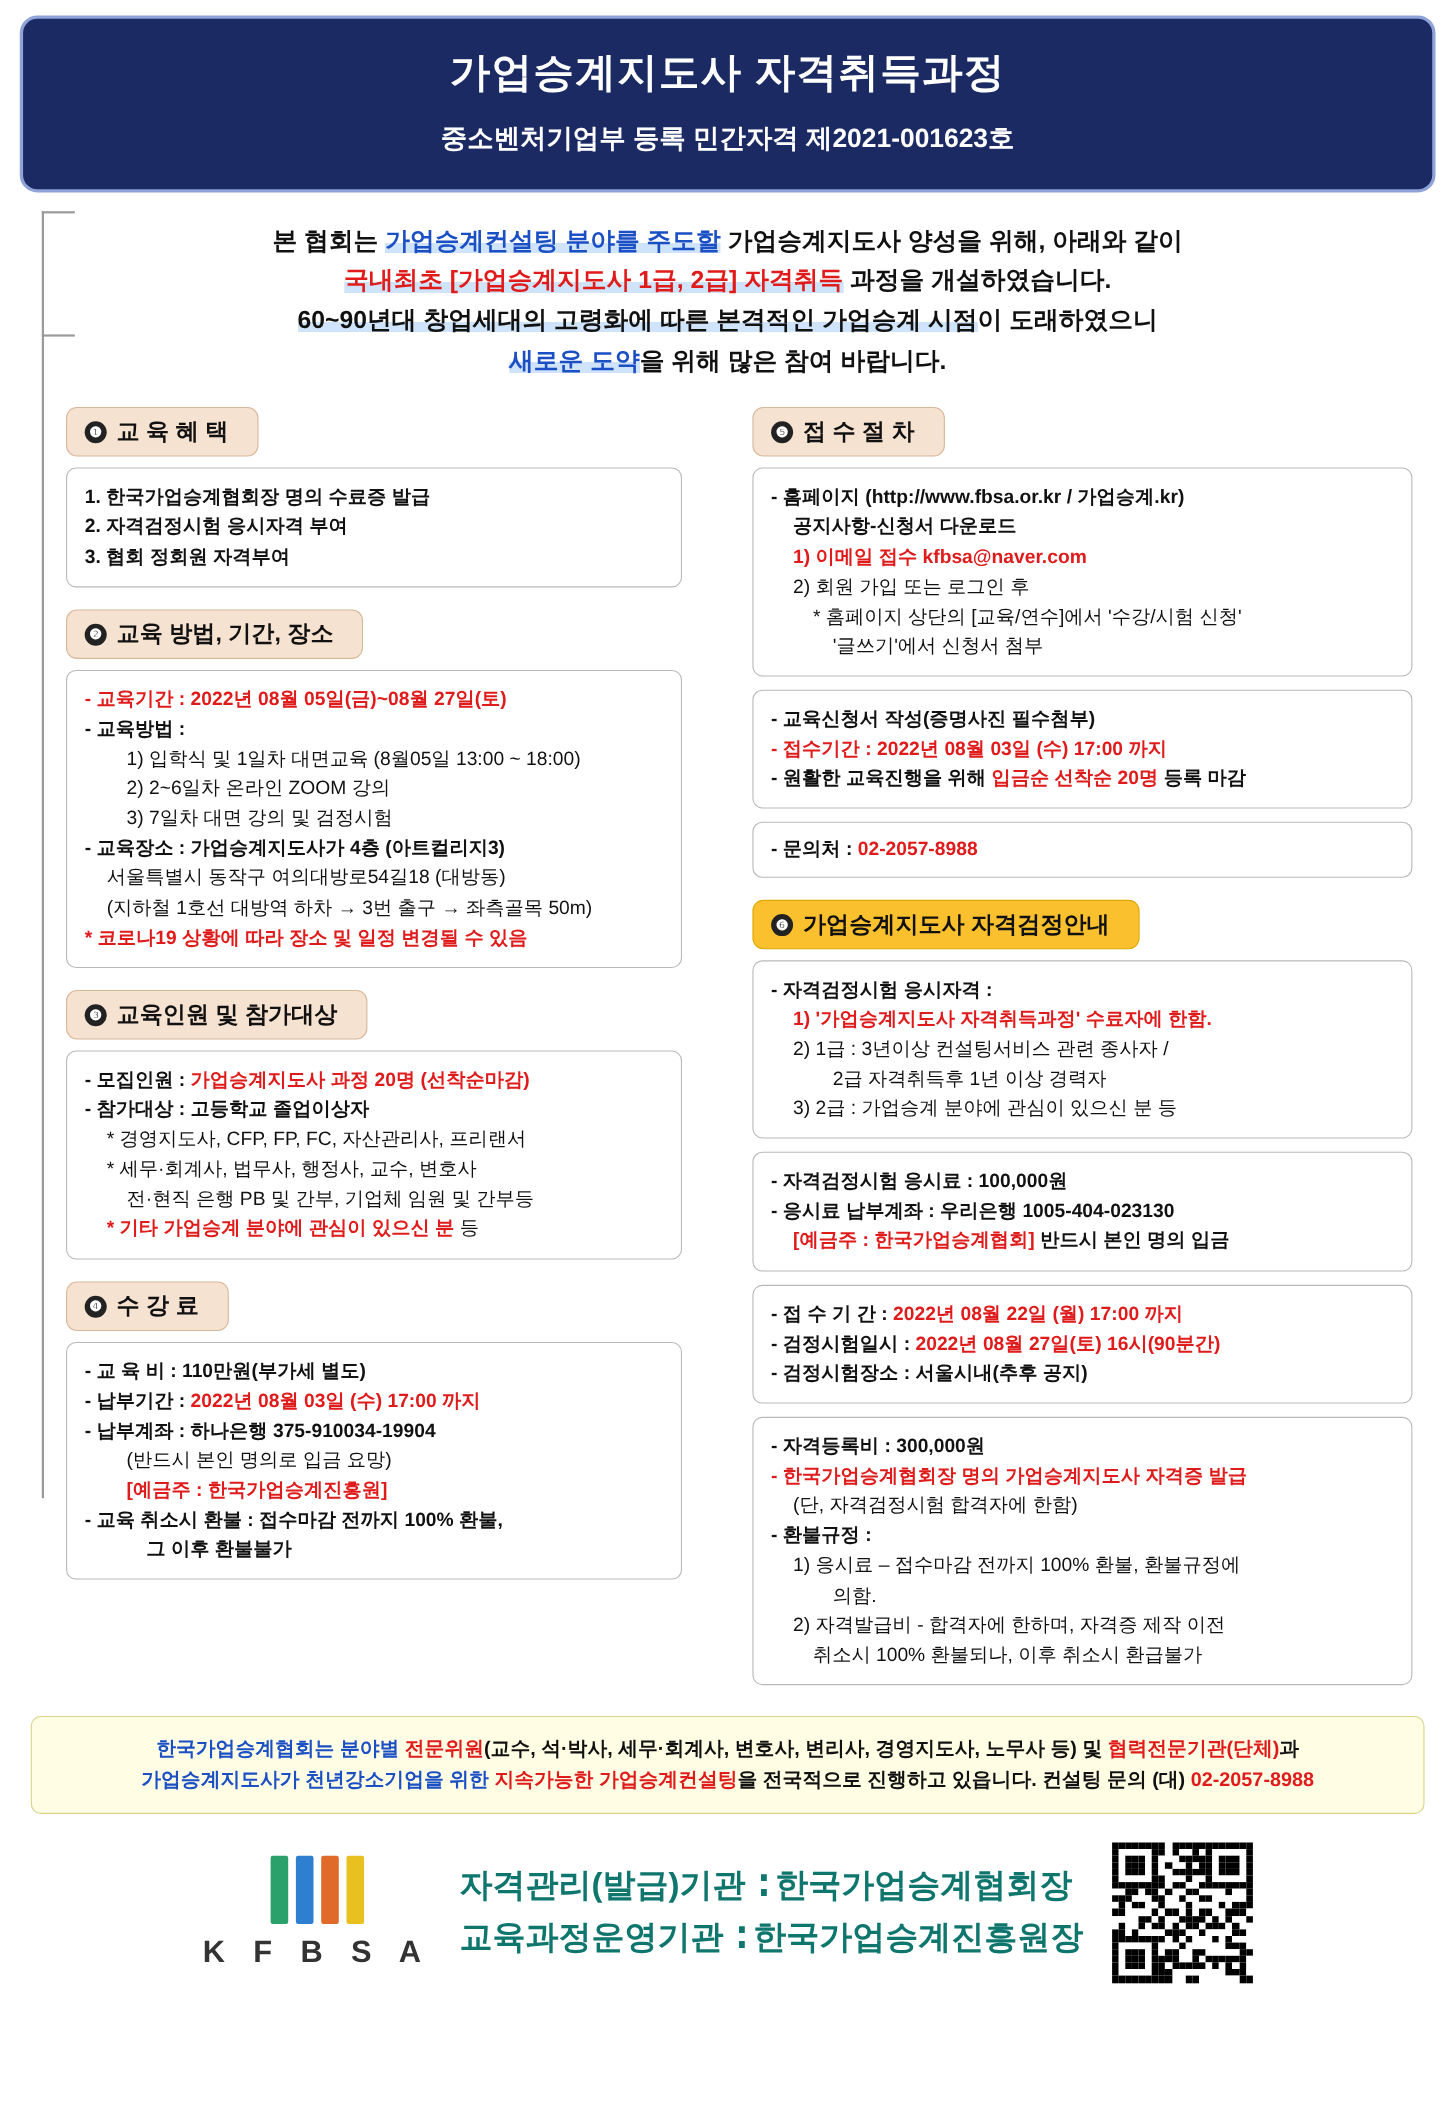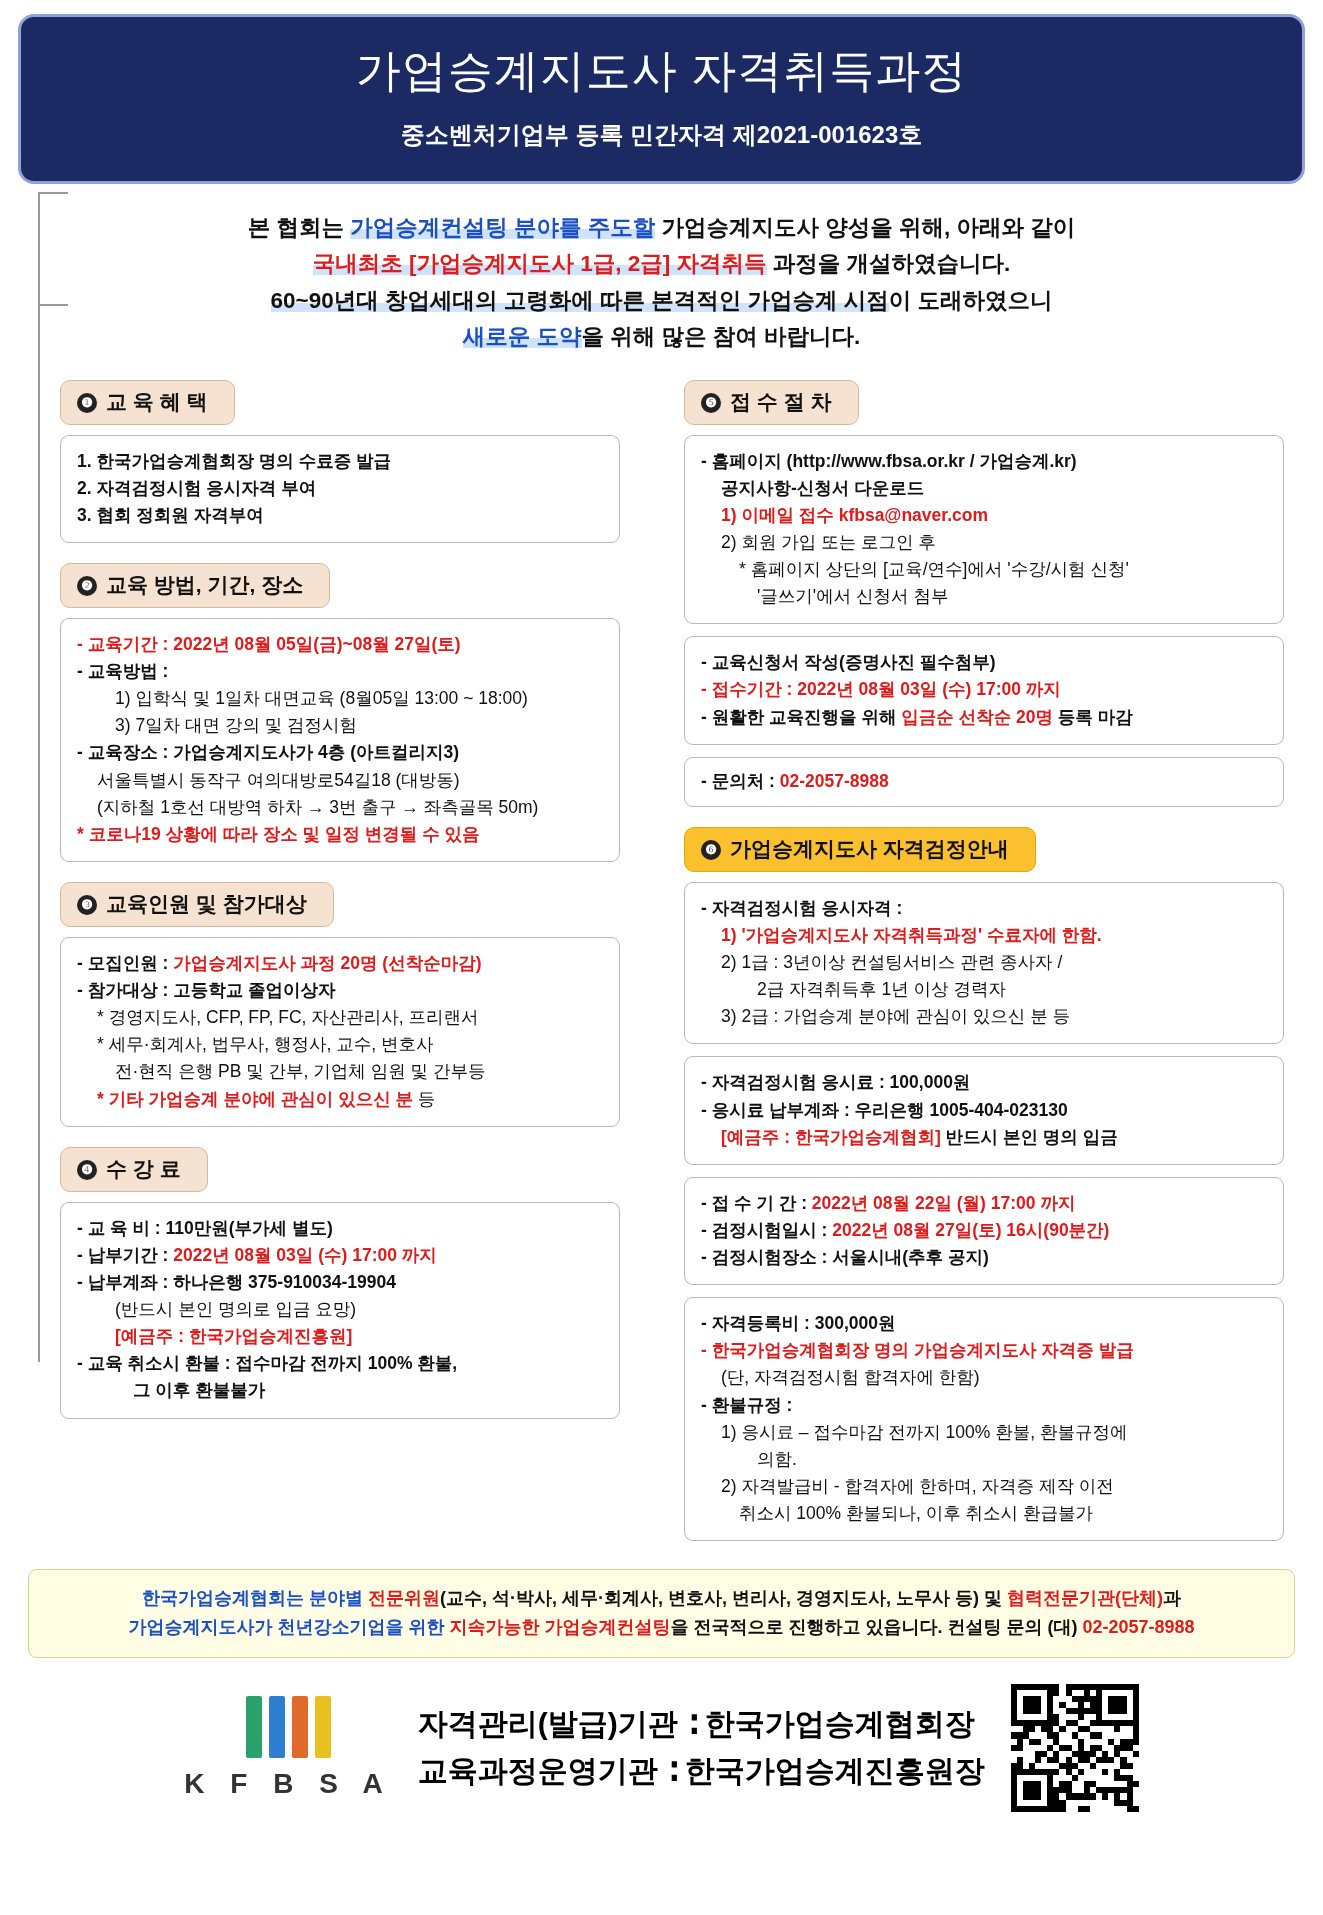--- a/index.html
+++ b/index.html
@@ -25,22 +25,22 @@
   .header {
     margin: 14px 18px 0 18px;
     background: #1b2a63;
     border: 3px solid #8fa3d8;
     border-radius: 16px;
     padding: 28px 10px 30px 10px;
     text-align: center;
     color: #ffffff;
   }
   .header-title {
-    font-size: 45px;
-    font-weight: normal;
+    font-size: 37px;
+    font-weight: bold;
     letter-spacing: 1px;
     line-height: 1.15;
   }
   .header-sub {
     margin-top: 22px;
     font-size: 24px;
     font-weight: bold;
   }
 
   
@@ -174,21 +174,21 @@
     margin-top: 10px;
     font-size: 28px;
     font-weight: bold;
     letter-spacing: 9px;
     color: #333;
   }
   .brand-lines {
     font-size: 30px;
     font-weight: bold;
     line-height: 1.55;
-    color: #000000;
+    color: #0f766e;
   }
   .qr {
     width: 128px; height: 128px;
     display: grid;
     grid-template-columns: repeat(21, 1fr);
     grid-template-rows: repeat(21, 1fr);
   }
   .qr i { background: #000; }
 </style>
 </head>
@@ -236,20 +236,21 @@
       </div>
 
       <div class="sec">
         <div class="sec-head">
           <span class="num">❷</span><span>교육 방법, 기간, 장소</span>
         </div>
         <div class="box">
           <span class="row"><span class="b red">- 교육기간 : </span><span class="b red">2022년 08월 05일(금)~08월 27일(토)</span></span>
           <span class="row b">- 교육방법 :</span>
           <span class="row ind2">1) 입학식 및 1일차 대면교육 (8월05일 13:00 ~ 18:00)</span>
+          <span class="row ind2">2) 2~6일차 온라인 ZOOM 강의</span>
           <span class="row ind2">3) 7일차 대면 강의 및 검정시험</span>
           <span class="row"><span class="b">- 교육장소 : </span><span class="b">가업승계지도사가 4층 (아트컬리지3)</span></span>
           <span class="row ind1">서울특별시 동작구 여의대방로54길18 (대방동)</span>
           <span class="row ind1">(지하철 1호선 대방역 하차 → 3번 출구 → 좌측골목 50m)</span>
           <span class="row b red">* 코로나19 상황에 따라 장소 및 일정 변경될 수 있음</span>
         </div>
       </div>
 
       <div class="sec">
         <div class="sec-head">

